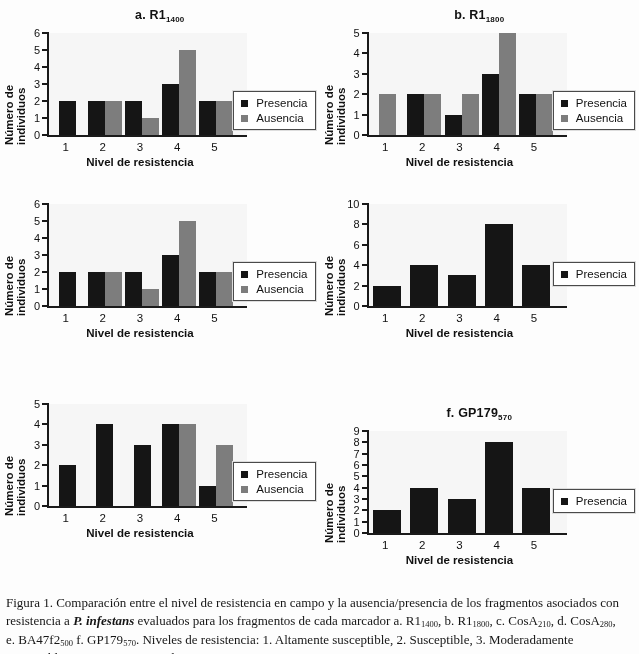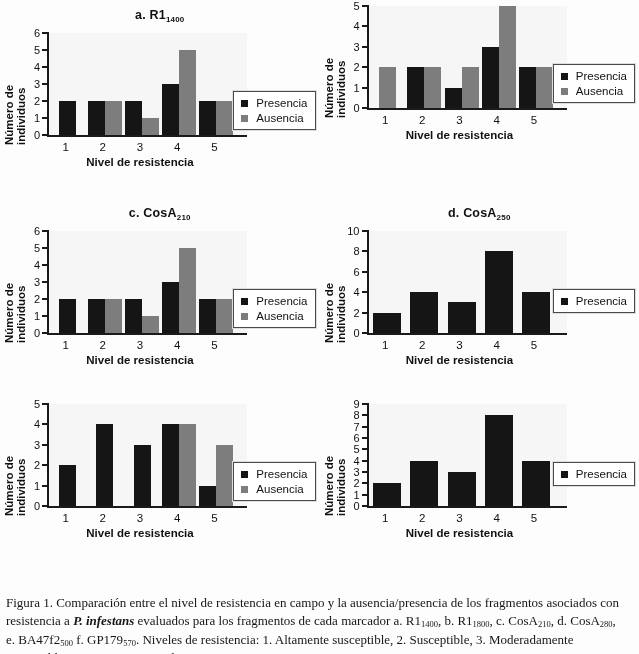--- a/index.html
+++ b/index.html
@@ -129,20 +129,21 @@
             </div>
             <div class="legend-item">
               <span class="swatch" style="background: rgb(125, 125, 125);"></span>
               <span>Ausencia</span>
             </div>
           </div>
       </div>
     </div>
 
     <div class="panel">
+      <div class="chart-title"><span>b. R1</span><span class="t-sub">1800</span></div>
       <div class="chart-body">
         <div class="y-label">Número de individuos</div>
         <div class="plot-col">
           <div class="plot">
               <div class="ytick" style="bottom: -1px;">
                 <span class="ytick-label">0</span>
               </div>
               <div class="ytick" style="bottom: 19.4px;">
                 <span class="ytick-label">1</span>
               </div>
@@ -196,21 +197,20 @@
             </div>
             <div class="legend-item">
               <span class="swatch" style="background: rgb(125, 125, 125);"></span>
               <span>Ausencia</span>
             </div>
           </div>
       </div>
     </div>
 
     <div class="panel">
-      <div class="chart-title"><span>c. CosA</span><span class="t-sub">210</span></div>
       <div class="chart-body">
         <div class="y-label">Número de individuos</div>
         <div class="plot-col">
           <div class="plot">
               <div class="ytick" style="bottom: -1px;">
                 <span class="ytick-label">0</span>
               </div>
               <div class="ytick" style="bottom: 16px;">
                 <span class="ytick-label">1</span>
               </div>
@@ -267,21 +267,20 @@
             </div>
             <div class="legend-item">
               <span class="swatch" style="background: rgb(125, 125, 125);"></span>
               <span>Ausencia</span>
             </div>
           </div>
       </div>
     </div>
 
     <div class="panel">
-      <div class="chart-title"><span>d. CosA</span><span class="t-sub">250</span></div>
       <div class="chart-body">
         <div class="y-label">Número de individuos</div>
         <div class="plot-col">
           <div class="plot">
               <div class="ytick" style="bottom: -1px;">
                 <span class="ytick-label">0</span>
               </div>
               <div class="ytick" style="bottom: 19.4px;">
                 <span class="ytick-label">2</span>
               </div>
@@ -392,20 +391,21 @@
             </div>
             <div class="legend-item">
               <span class="swatch" style="background: rgb(125, 125, 125);"></span>
               <span>Ausencia</span>
             </div>
           </div>
       </div>
     </div>
 
     <div class="panel">
+      <div class="chart-title"><span>f. GP179</span><span class="t-sub">570</span></div>
       <div class="chart-body">
         <div class="y-label">Número de individuos</div>
         <div class="plot-col">
           <div class="plot">
               <div class="ytick" style="bottom: -1px;">
                 <span class="ytick-label">0</span>
               </div>
               <div class="ytick" style="bottom: 10.3333px;">
                 <span class="ytick-label">1</span>
               </div>

